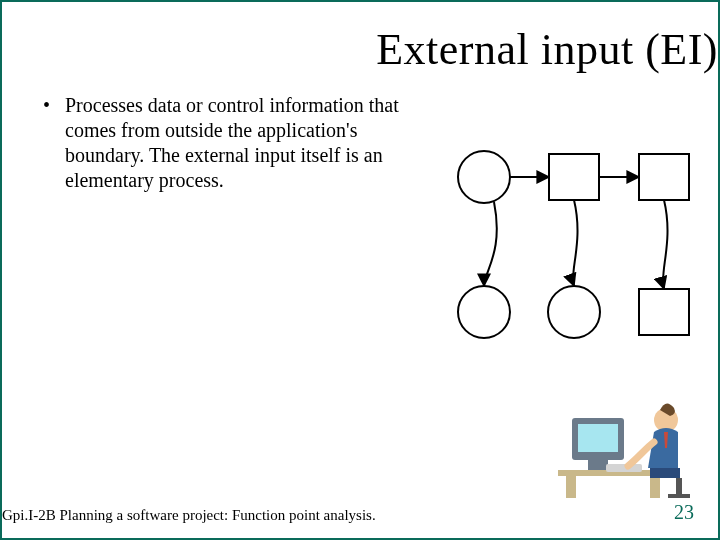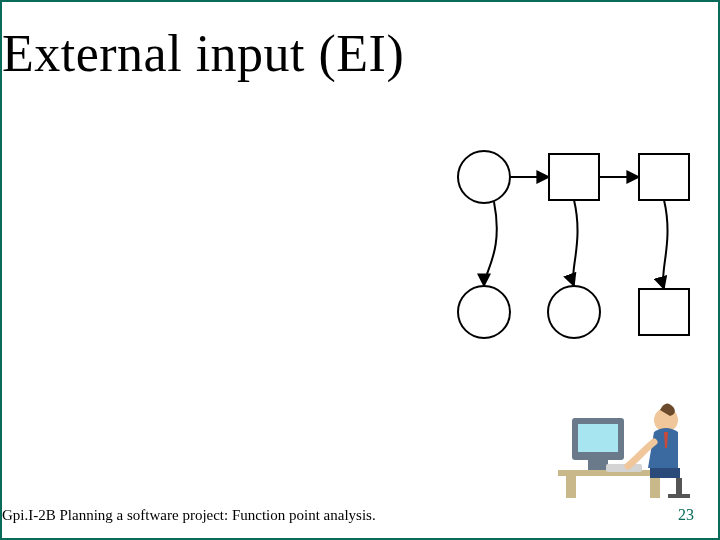--- a/index.html
+++ b/index.html
@@ -7,22 +7,22 @@
     width:720px;height:540px;
     background:#fff;
     font-family:"Comic Sans MS","Comic Sans",cursive;
     color:#000;
     position:relative;
     box-sizing:border-box;
     border:2px solid #0a6b5a;
     overflow:hidden;
   }
   .title{
-    text-align:left;
-    font-size:52px;
+    text-align:right;
+    font-size:44px;
     font-weight:normal;
     margin-top:22px;
     margin-bottom:18px;
     letter-spacing:0.5px;
   }
   .content{
     display:flex;
     padding:0 25px 0 35px;
   }
   ul.bullets{
@@ -56,39 +56,40 @@
     position:absolute;
     bottom:14px;
     left:0;right:8px;
     text-align:left;
     font-size:15px;
   }
   .pagenum{
     position:absolute;
     bottom:14px;
     right:24px;
-    font-size:16px;
+    font-size:20px;
     color:#0a6b5a;
   }
   
   .clipart{
     position:absolute;
     right:20px;
     bottom:38px;
     width:140px;
     height:110px;
   }
 </style>
 </head>
 <body>
 
 <div class="title">External input (EI)</div>
 
 <div class="content">
   <ul class="bullets">
+    <li>Processes data or control information that comes from outside the application's boundary.  The external input itself is an elementary process.</li>
   </ul>
 </div>
 
 <svg class="diagram" viewBox="0 0 260 230">
   <defs>
     <marker id="arr" viewBox="0 0 10 10" refX="9" refY="5" markerWidth="7" markerHeight="7" orient="auto">
       <path d="M0,0 L10,5 L0,10 z" fill="#000"></path>
     </marker>
   </defs>
 

